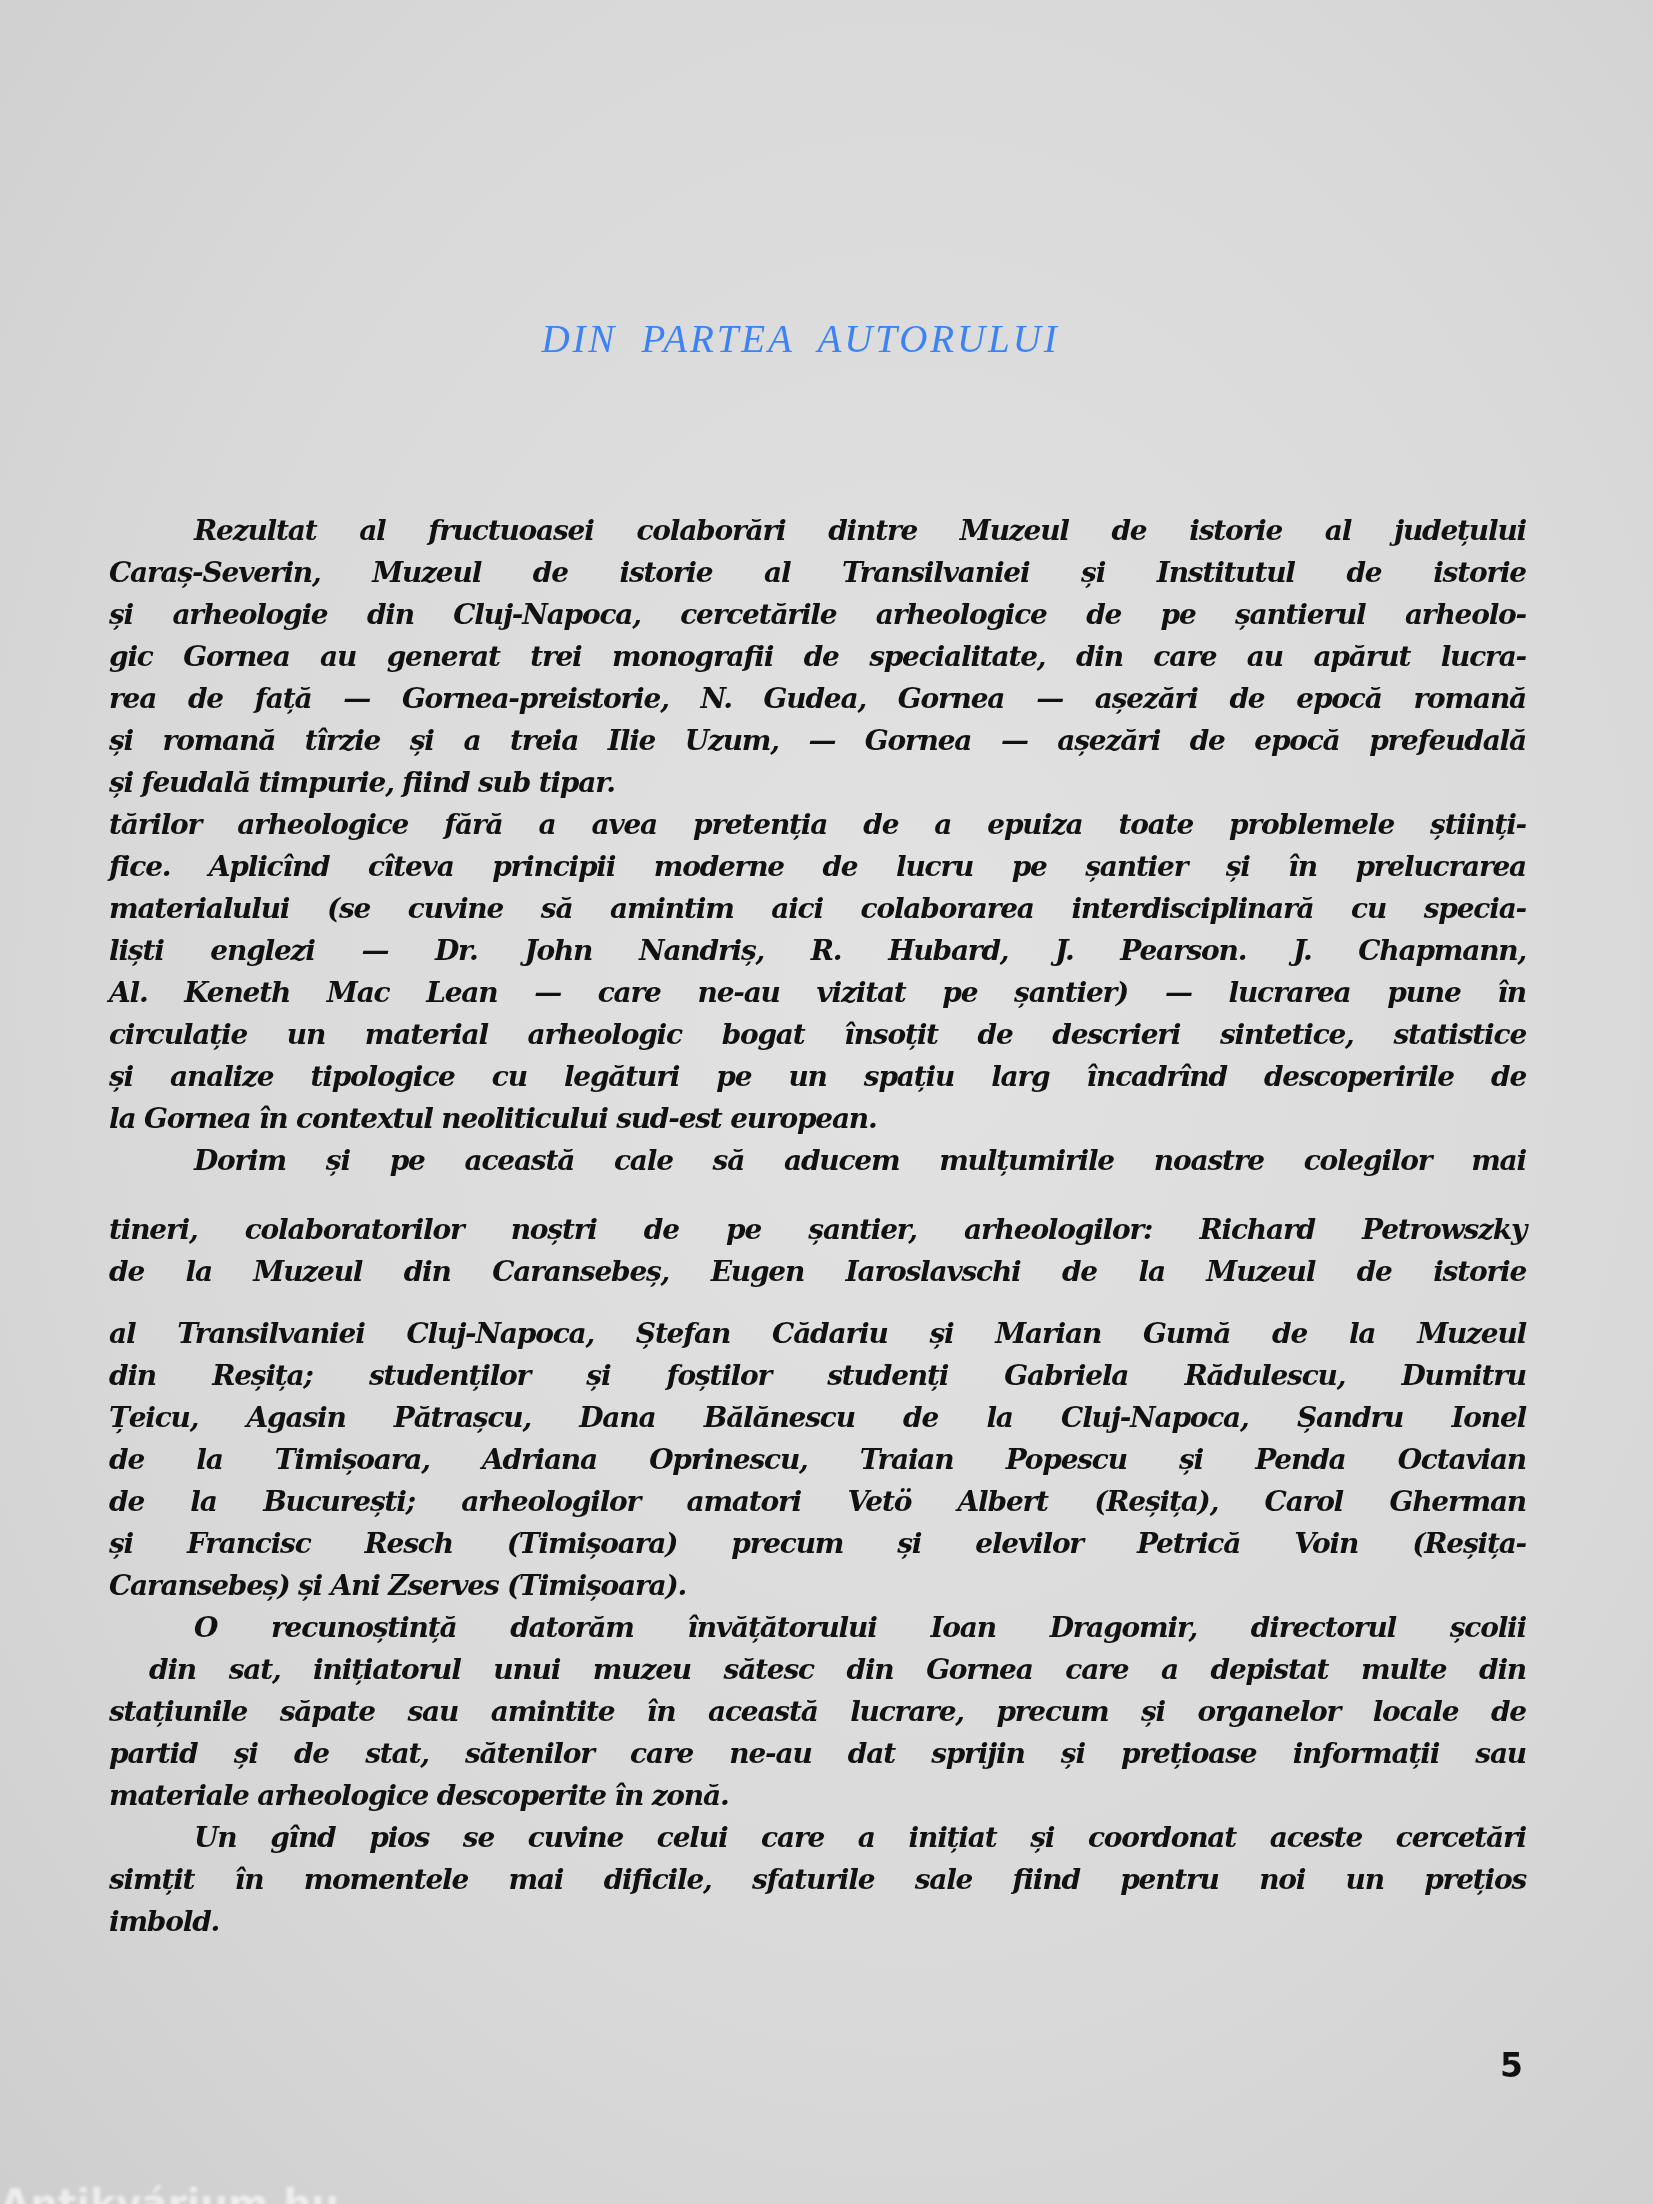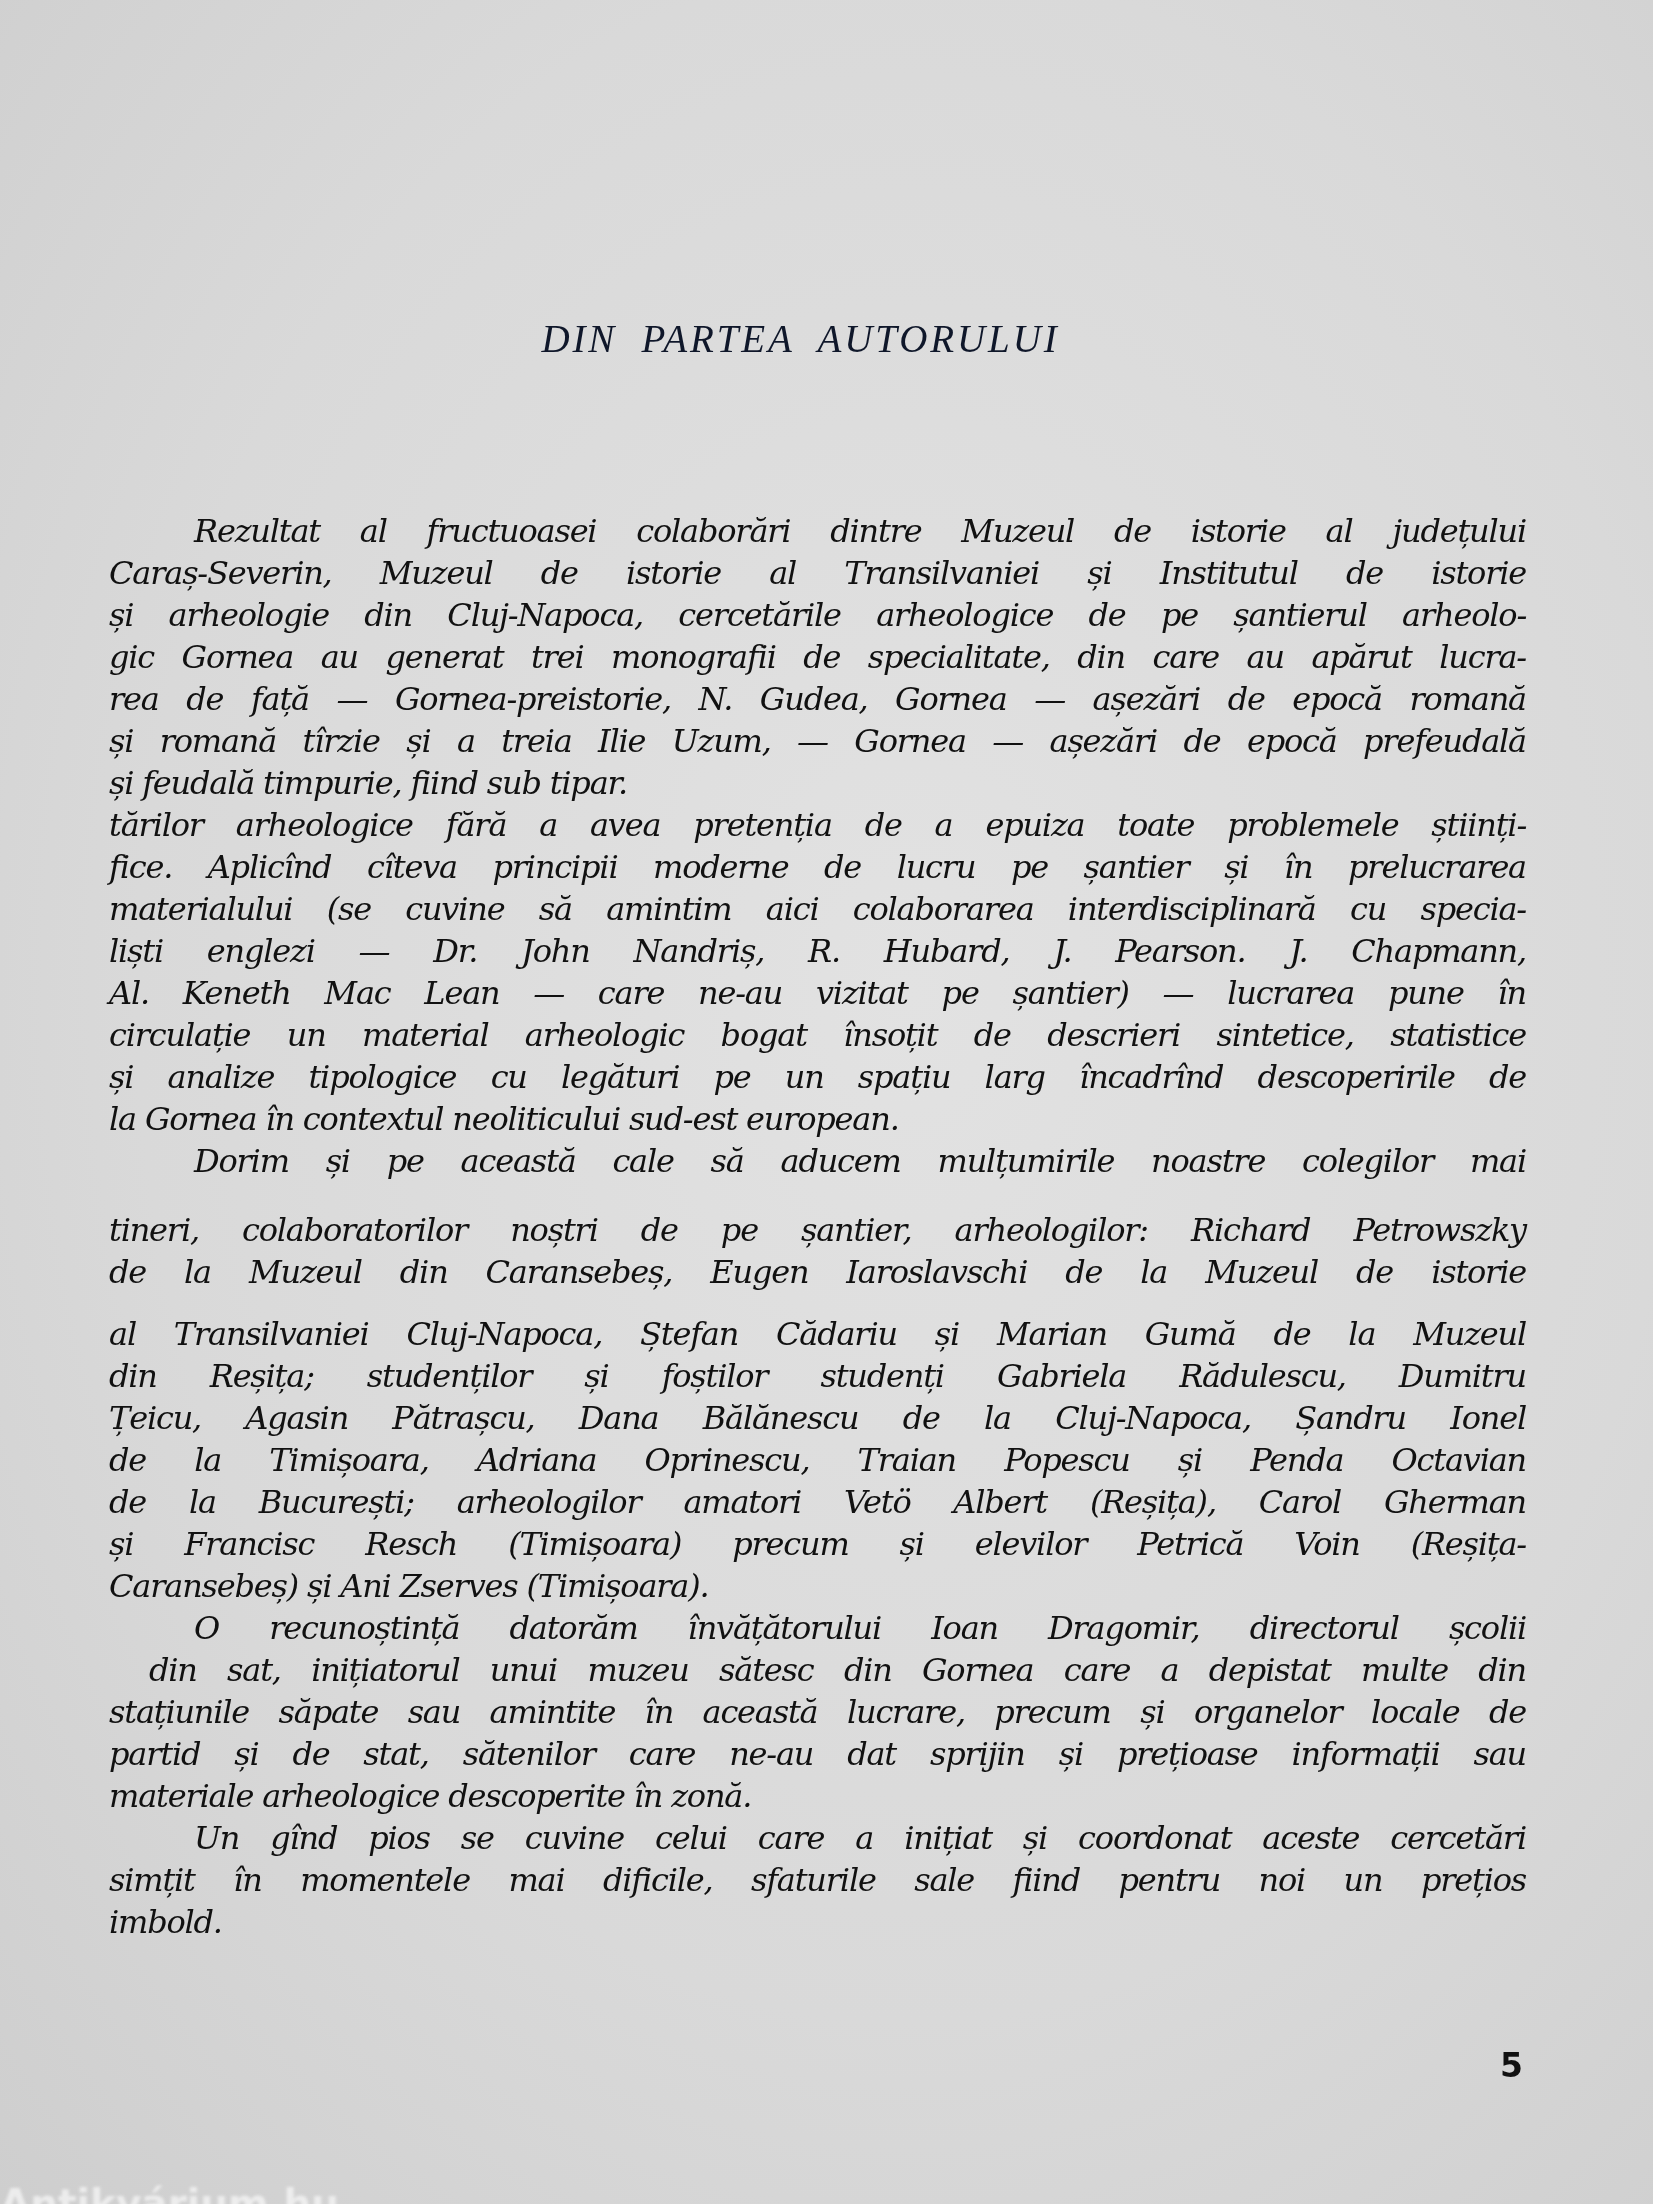--- a/index.html
+++ b/index.html
@@ -5,29 +5,29 @@
   html, body { margin: 0; padding: 0; }
   body {
     width: 1654px; height: 2205px; position: relative; overflow: hidden;
     background: radial-gradient(ellipse at 55% 45%, #e2e2e2 0%, #d9d9d9 60%, #cecece 100%);
     font-family: "DejaVu Serif", "Liberation Serif", serif;
     color: #111;
   }
   .title {
     position: absolute; top: 316px; left: 0; width: 1601px; text-align: center;
     font-family: "Liberation Serif", serif; font-style: italic;
-    font-size: 39px; letter-spacing: 2.9px; word-spacing: 11.6px; color: #0f172a;
+    font-size: 39px; letter-spacing: 2.9px; word-spacing: 11.6px; color: #3b82f6;
   }
   .body-text {
     position: absolute; top: 510px; left: 109px; width: 1417px;
   }
   .line {
     display: block; height: 42px; line-height: 42px;
-    font-family: "DejaVu Serif", serif; font-style: italic; font-weight: normal;
-    font-size: 32px; letter-spacing: -1.2px;
+    font-family: "DejaVu Serif", serif; font-style: italic; font-weight: bold;
+    font-size: 28px; letter-spacing: -1.2px;
     text-align: justify; text-align-last: justify;
     white-space: nowrap;
     transform-origin: left center;
   }
   .line.indent { padding-left: 85px; }
   .line.last { text-align-last: left; }
   .page-number {
     position: absolute; top: 2046px; left: 1500px;
     font-family: "DejaVu Sans", sans-serif; font-weight: bold; font-size: 33px; color: #111;
   }

